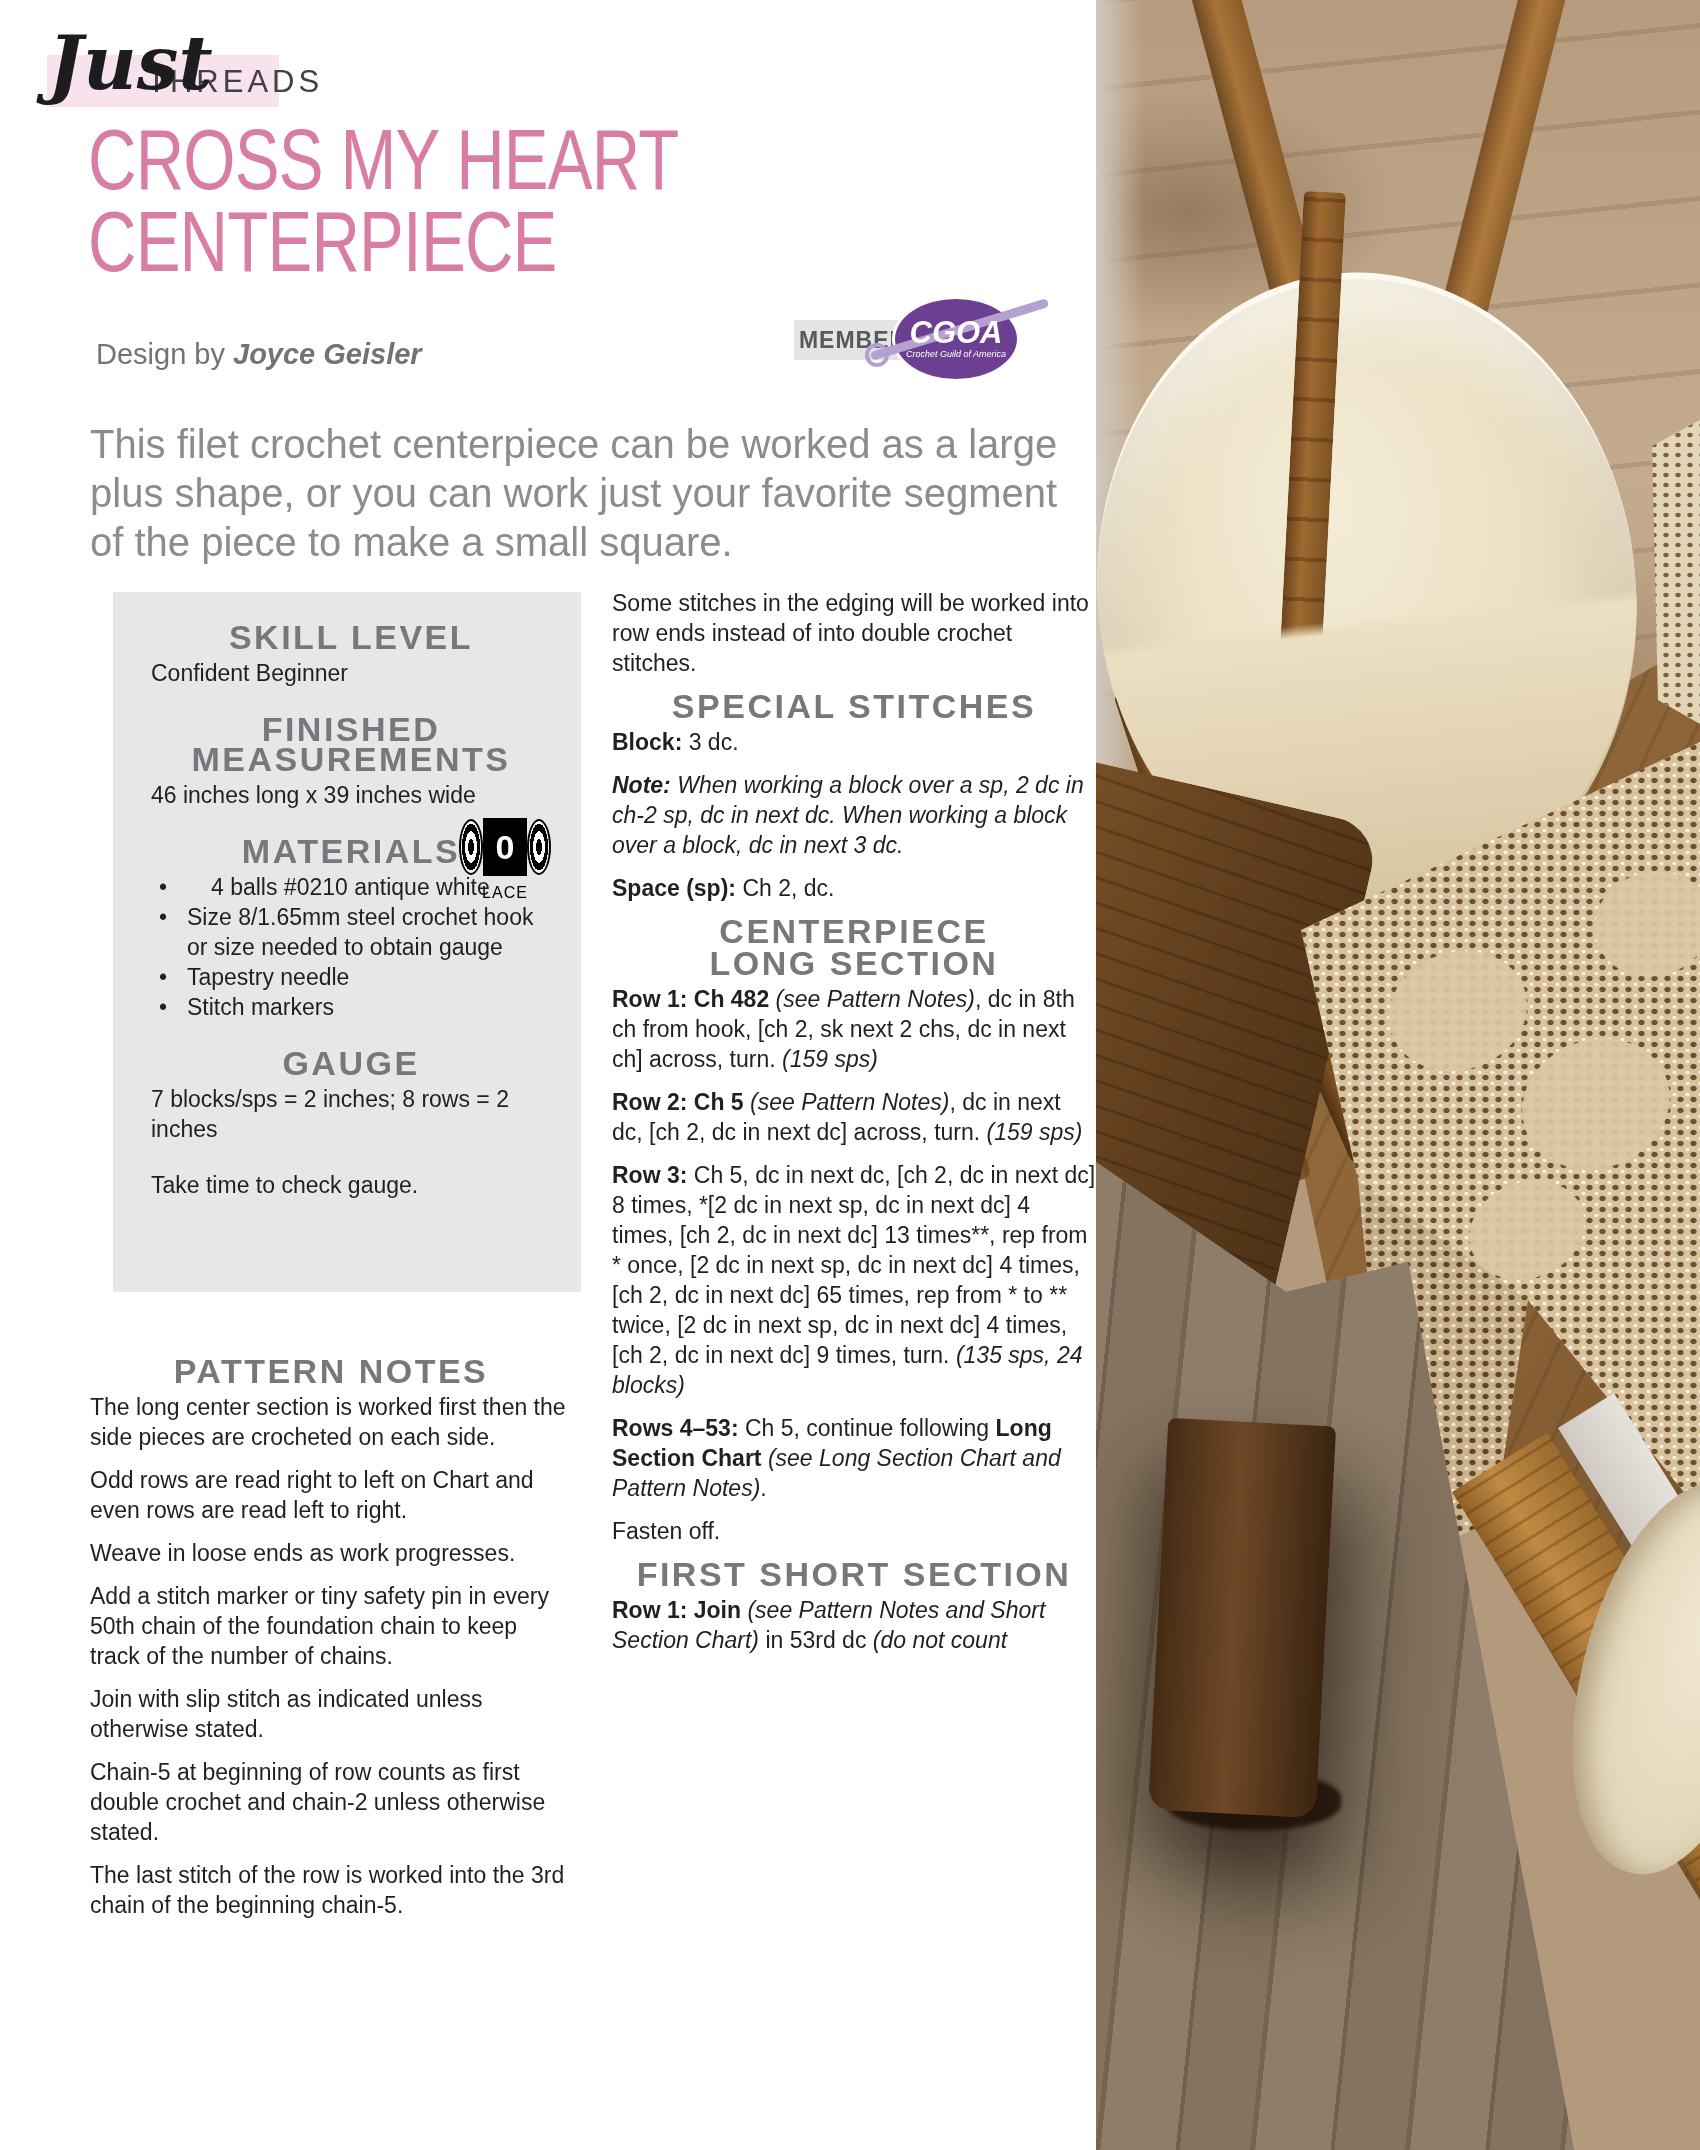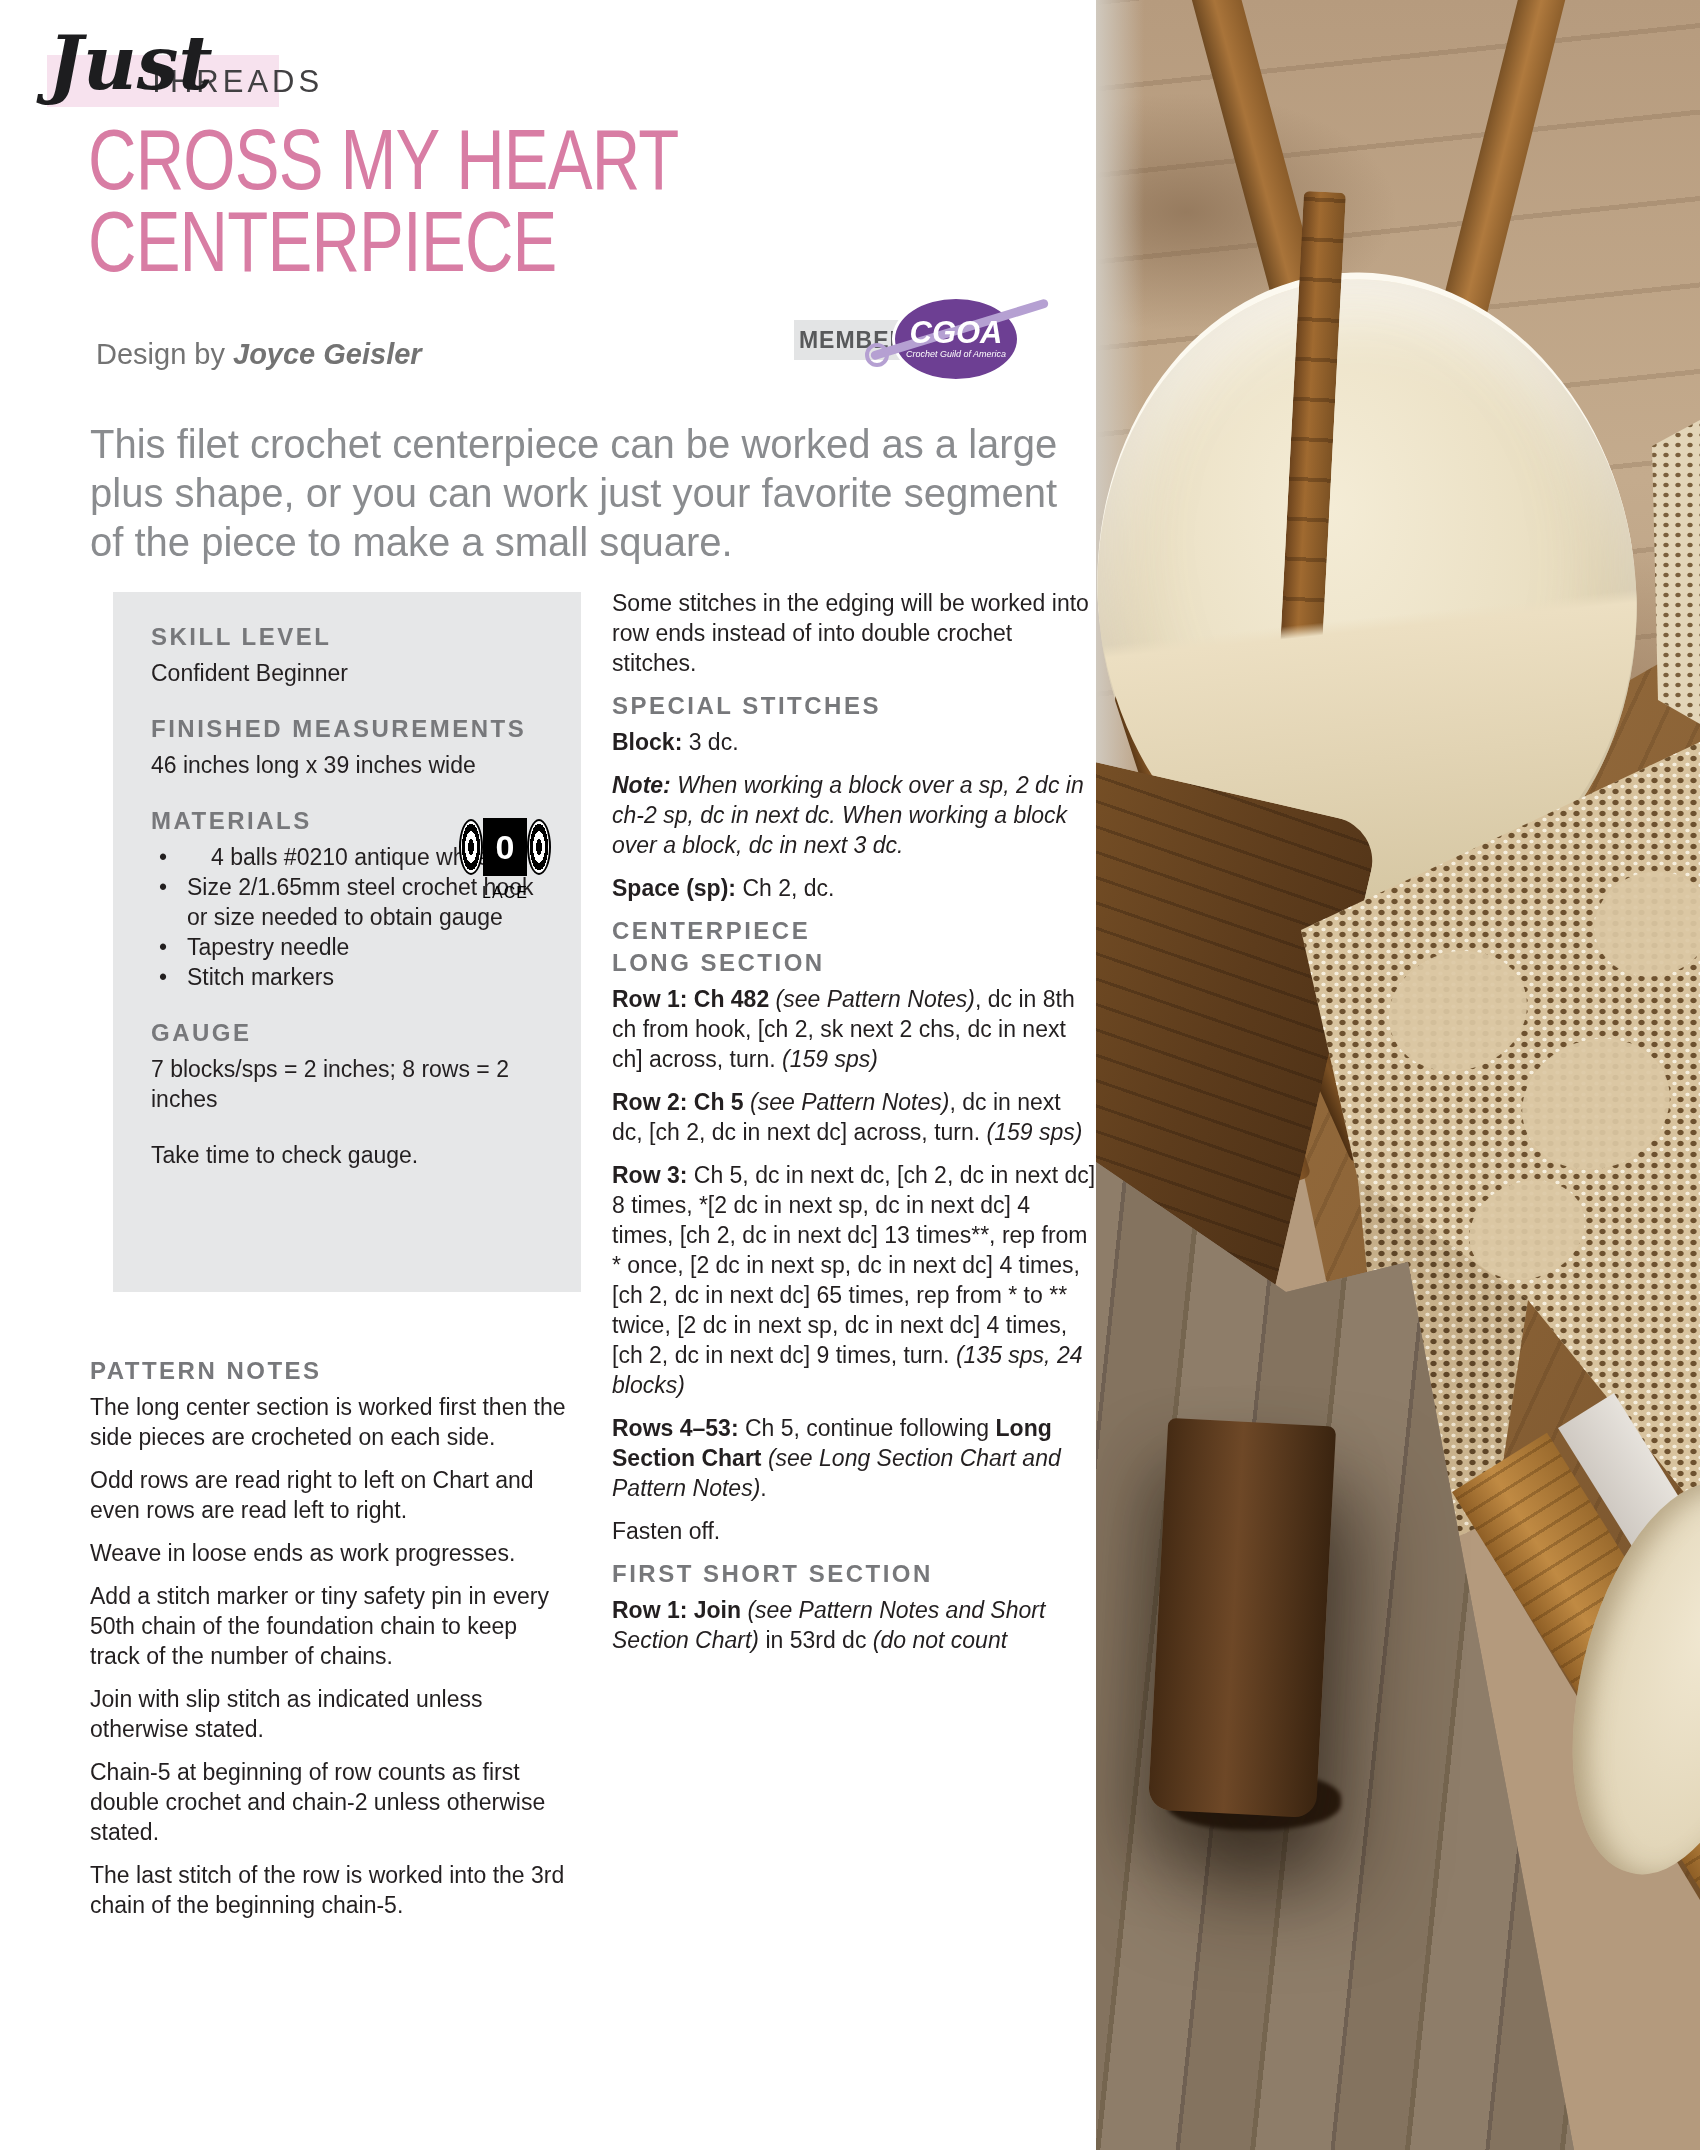--- a/index.html
+++ b/index.html
@@ -27,21 +27,21 @@
              font-size:31px;font-style:italic;letter-spacing:0px;z-index:2;}
   .cgoa-sub{position:absolute;left:0;right:0;top:50px;text-align:center;color:#fff;font-style:italic;
             font-size:9px;white-space:nowrap;z-index:2;}
   .hook-shaft{position:absolute;left:-28px;top:26px;width:185px;height:9px;background:#b5a0d2;border-radius:5px;
               transform:rotate(-17deg);z-index:1;}
   .hook-head{position:absolute;left:-30px;top:44px;width:16px;height:16px;border:4px solid #b5a0d2;
              border-radius:50%;z-index:1;background:transparent;}
   
   .intro{position:absolute;left:90px;top:420px;width:1005px;font-size:40px;line-height:49px;color:#8a8c8f;}
   
-  .h-gray{font-size:24px;font-weight:bold;letter-spacing:2.5px;color:#77787b;margin:0 0 6px 0;}
+  .h-gray{font-size:34px;font-weight:bold;letter-spacing:2.5px;color:#77787b;margin:0 0 6px 0;text-align:center;}
   
   .info-box{position:absolute;left:113px;top:592px;width:468px;height:700px;background:#e6e7e8;
             box-sizing:border-box;padding:30px 30px 0 38px;font-size:23px;line-height:30px;}
   .info-sec{margin-bottom:26px;}
   .materials{position:relative;}
   .mat-li{position:relative;padding-left:36px;}
   .mat-bullet{position:absolute;left:8px;top:0;}
   .mat-first{max-width:268px;}
   .mat-sub{margin-left:24px;}
   .yarn-icon{position:absolute;right:28px;top:226px;width:96px;text-align:center;}
@@ -192,21 +192,21 @@
       <div>46 inches long x 39 inches wide</div>
     </div>
     <div class="info-sec materials">
       <div class="h-gray">MATERIALS</div>
       <div class="mat-li">
         <span class="mat-bullet">•</span>
         <div class="mat-sub">4 balls #0210 antique white</div>
       </div>
       <div class="mat-li">
         <span class="mat-bullet">•</span>
-        <div>Size 2/1.65mm steel crochet hook or size needed to obtain gauge</div>
+        <div>Size 8/1.65mm steel crochet hook or size needed to obtain gauge</div>
       </div>
       <div class="mat-li">
         <span class="mat-bullet">•</span>
         <div>Tapestry needle</div>
       </div>
       <div class="mat-li">
         <span class="mat-bullet">•</span>
         <div>Stitch markers</div>
       </div>
     </div>

